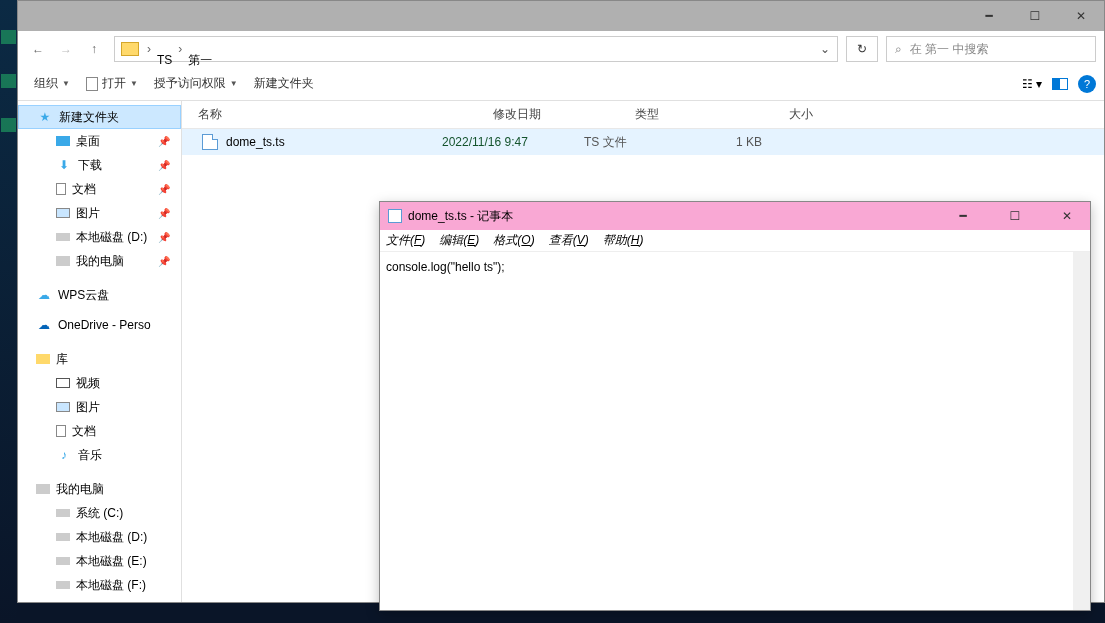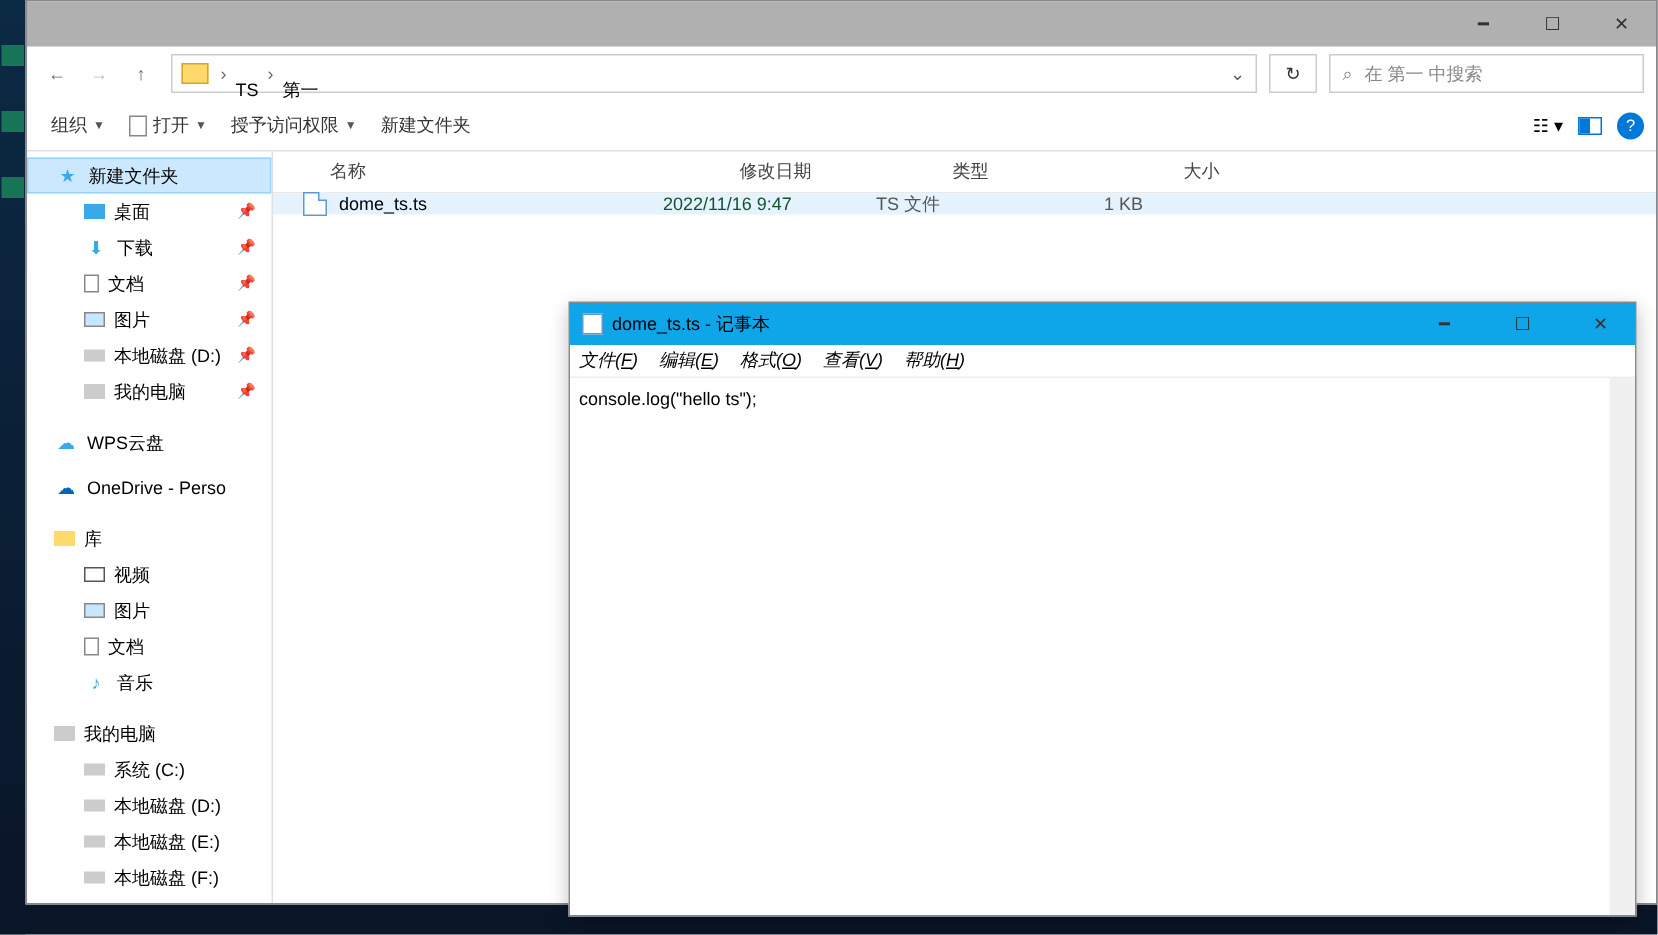--- a/index.html
+++ b/index.html
@@ -29,35 +29,35 @@
 .body { flex:1; display:flex; overflow:hidden; }
 .sidebar { width:164px; border-right:1px solid #e0e0e0; overflow-y:auto; padding-top:4px; }
 .tree-item { display:flex; align-items:center; height:24px; padding-left:18px; gap:6px; color:#000; }
 .tree-item.sel { background:#cce8ff; border:1px solid #99d1ff; }
 .tree-item.L2 { padding-left:38px; }
 .pin { margin-left:auto; margin-right:10px; color:#888; font-size:10px; }
 .icn { width:16px; height:16px; display:flex; align-items:center; justify-content:center; }
 
 .content { flex:1; display:flex; flex-direction:column; }
 .col-head { height:28px; display:flex; align-items:center; border-bottom:1px solid #e8e8e8; color:#444; }
-.ch-name { width:311px; padding-left:38px; }
+.ch-name { width:311px; padding-left:16px; }
 .ch-date { width:142px; }
 .ch-type { width:118px; }
 .ch-size { width:60px; text-align:right; }
-.row { height:14px; display:flex; align-items:center; background:#e5f3ff; }
+.row { height:26px; display:flex; align-items:center; background:#e5f3ff; }
 .file-ico { width:16px; height:16px; background:#fff; border:1px solid #5b9bd5; margin:0 8px 0 20px; position:relative; }
 .file-ico::after { content:""; position:absolute; right:-1px; top:-1px; width:5px; height:5px; background:#e5f3ff; border-left:1px solid #5b9bd5; border-bottom:1px solid #5b9bd5; }
 .r-name { width:216px; }
 .r-date { width:142px; color:#14532d; }
 .r-type { width:118px; color:#555; }
 .r-size { width:60px; text-align:right; color:#555; }
 
 
 .notepad { position:absolute; left:379px; top:201px; width:712px; height:410px; background:#fff; border:1px solid #888; display:flex; flex-direction:column; box-shadow:0 4px 12px rgba(0,0,0,.25); }
-.np-title { height:28px; background:#0ea5e9; display:flex; align-items:center; padding-left:8px; gap:6px; }
+.np-title { height:28px; background:#f9a8d4; display:flex; align-items:center; padding-left:8px; gap:6px; }
 .np-ico { width:14px; height:14px; background:#fff; border:1px solid #5b9bd5; }
 .np-title .spacer { flex:1; }
 .np-menu { height:22px; display:flex; align-items:center; padding:0 6px; gap:14px; background:#fff; border-bottom:1px solid #eee;font-style:italic; }
 .np-menu span u { text-decoration:underline; }
 .np-body { flex:1; padding:2px 6px; font-size:18px; font-family:Consolas,monospace; position:relative; }
 .np-scroll { position:absolute; right:0; top:0; width:17px; height:100%; background:#f0f0f0; }
 .np-status { height:22px; border-top:1px solid #ddd; display:flex; align-items:center; font-size:12px; color:#333; }
 .np-status .cell { border-left:1px solid #ddd; padding:0 12px; height:100%; display:flex; align-items:center; }
 .np-status .pad { flex:1; }
 

